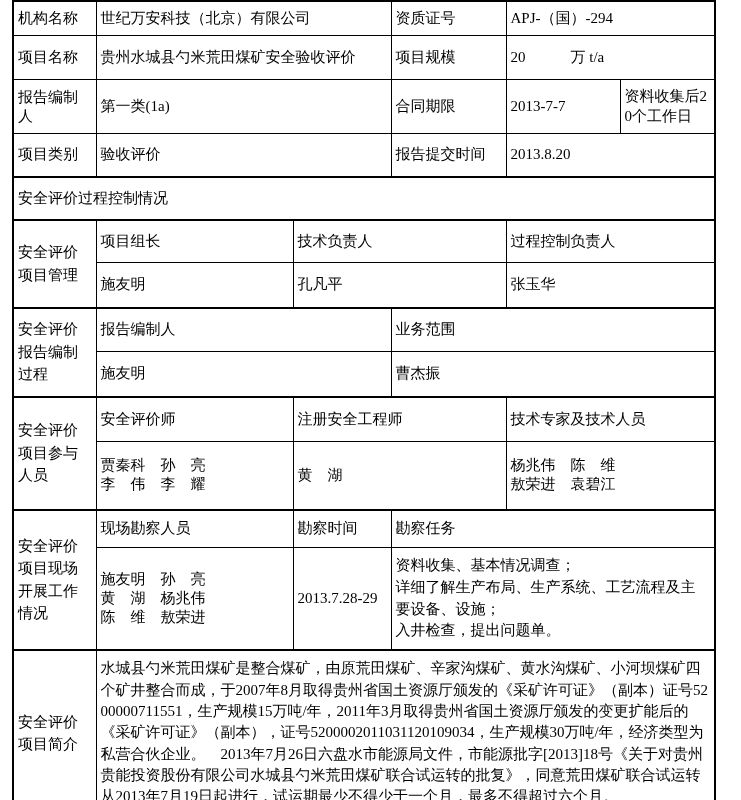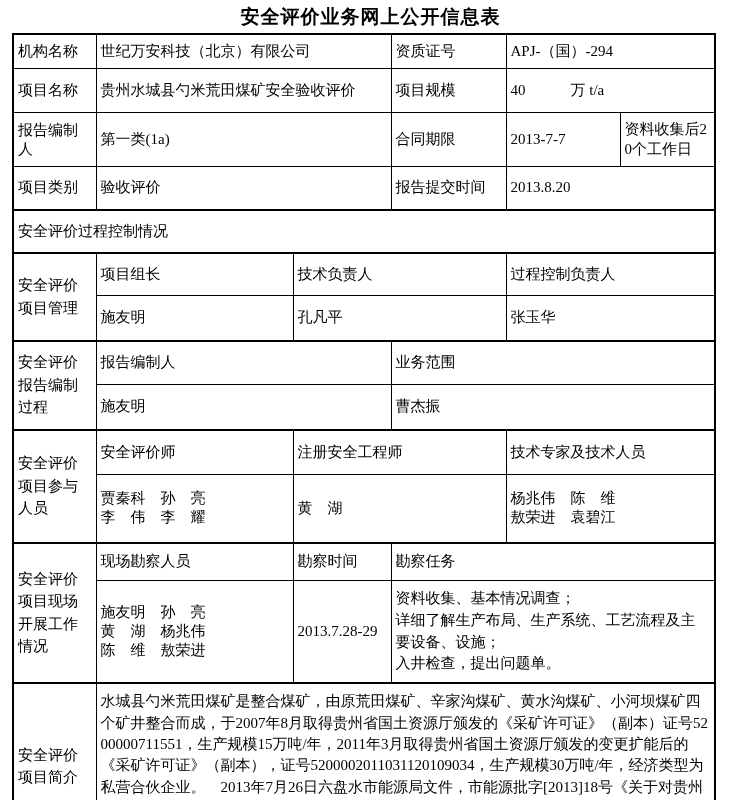--- a/index.html
+++ b/index.html
@@ -65,21 +65,20 @@
   .r1{height:33px}.r2{height:44px}.r3{height:37px}.r4{height:43px}
   .r5{height:43px}.r6{height:43px}.r7{height:45px}.r8{height:44px}
   .r9{height:45px}.r10{height:45px}.r11{height:68px}.r12{height:38px}
   .r13{height:87px}.r14{height:166px}
 </style>
 </head>
 <body>
 
 <div class="page">
 
-  <div class="doc-title">安全评价业务网上公开信息表</div>
 
   <table class="form">
     <colgroup>
       <col style="width:83px">
         <col style="width:197px">
         <col style="width:98px">
       <col style="width:115px">
         <col style="width:114px">
         <col style="width:95px">
     </colgroup>
@@ -89,21 +88,21 @@
       <td>机构名称</td>
       <td colspan="2">世纪万安科技（北京）有限公司</td>
       <td>资质证号</td>
       <td colspan="2">APJ-（国）-294</td>
     </tr>
 
     <tr class="r2">
       <td>项目名称</td>
       <td colspan="2">贵州水城县勺米荒田煤矿安全验收评价</td>
       <td>项目规模</td>
-      <td colspan="2" class="pre">40　　　万 t/a</td>
+      <td colspan="2" class="pre">20　　　万 t/a</td>
     </tr>
 
     <tr class="r3">
       <td>报告编制人</td>
       <td colspan="2">第一类(1a)</td>
       <td>合同期限</td>
       <td>2013-7-7</td>
       <td class="note-cell">资料收集后20个工作日</td>
     </tr>
 

